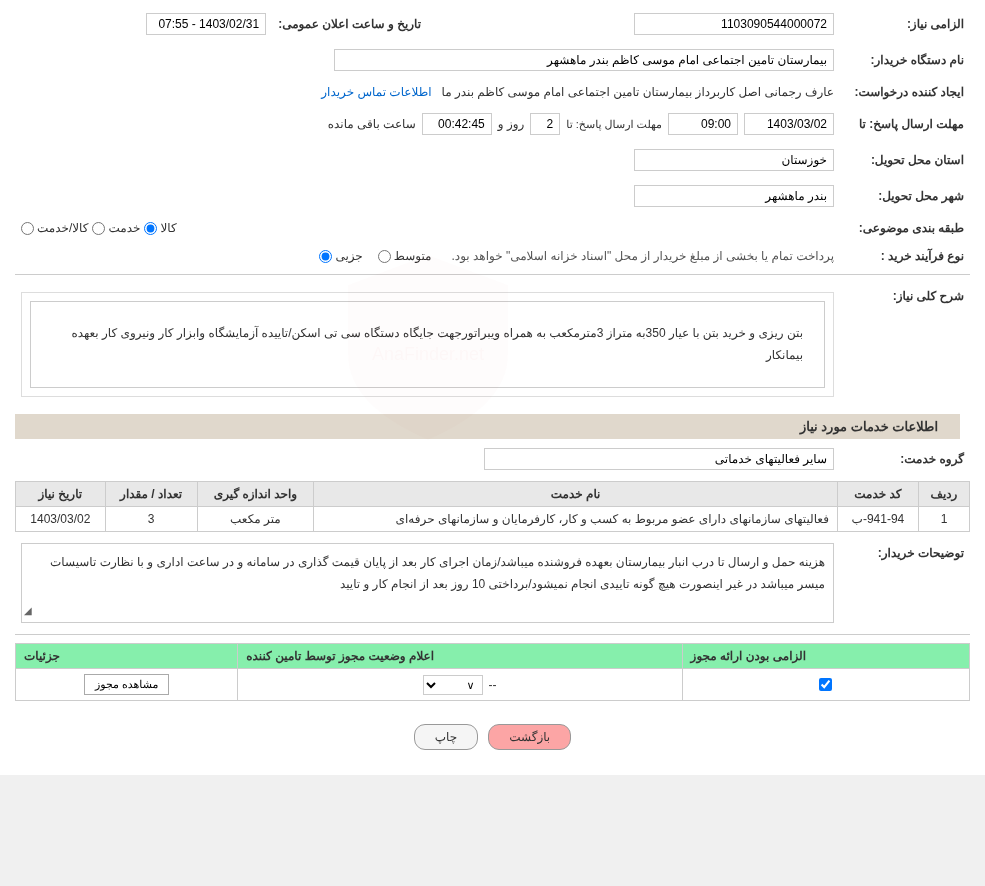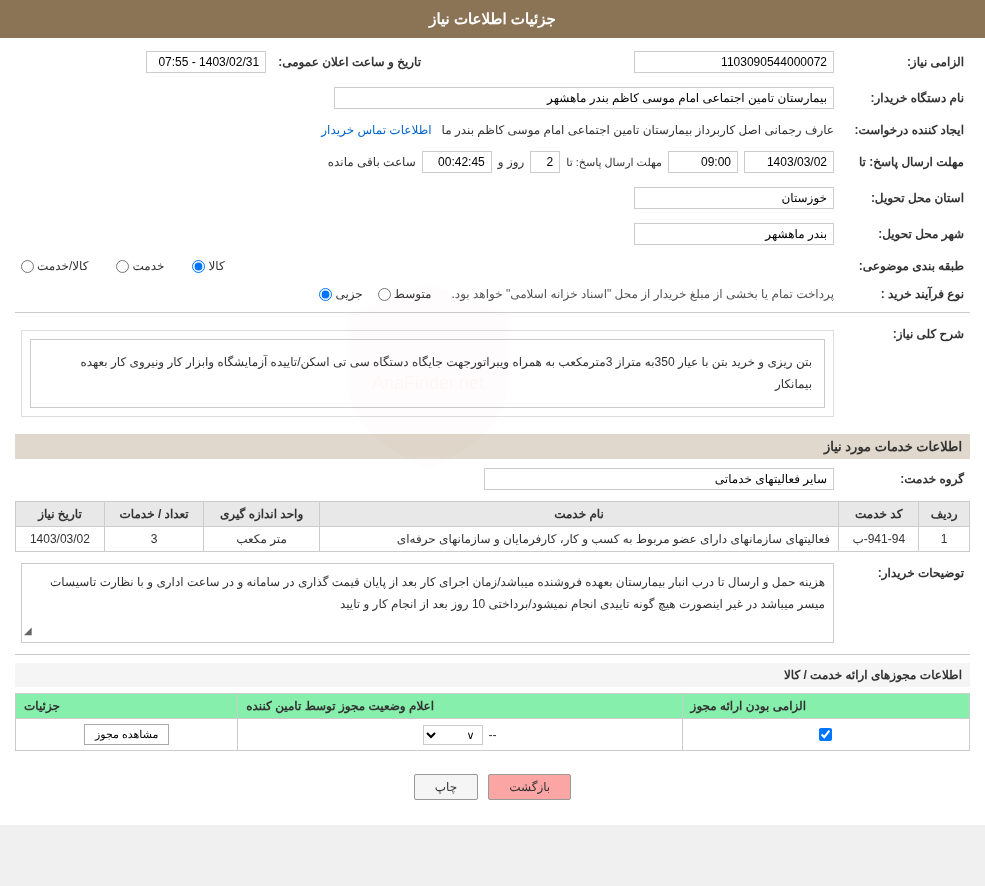--- a/index.html
+++ b/index.html
@@ -98,21 +98,21 @@
       gap: 3px;
     }
     .divider {
       border: none;
       border-top: 1px solid #ccc;
       margin: 8px 0;
     }
     .description-box {
       border: 1px solid #ccc;
       background: #fff;
-      padding: 12px;
+      padding: 21px;
       text-align: right;
       line-height: 1.8;
       direction: rtl;
       min-height: 60px;
     }
     .services-table {
       width: 100%;
       border-collapse: collapse;
       margin-bottom: 8px;
       direction: rtl;
@@ -162,21 +162,21 @@
       border: 1px solid #ccc;
       padding: 5px 8px;
       text-align: center;
     }
     .btn {
       padding: 5px 20px;
       font-family: Tahoma, Arial, sans-serif;
       font-size: 12px;
       cursor: pointer;
       border: 1px solid #999;
-      border-radius: 2px;
+      border-radius: 11px;
     }
     .btn-print {
       background: #f5f5f5;
       color: #333;
     }
     .btn-back {
       background: #fca5a5;
       color: #333;
     }
     .btn-view {
@@ -201,36 +201,33 @@
     .dropdown-small {
       border: 1px solid #ccc;
       background: #fff;
       padding: 2px 4px;
       font-size: 11px;
       font-family: Tahoma, Arial, sans-serif;
       width: 60px;
     }
     .section-header-bar {
       background: #e0d8cc;
-      padding: 5px 8px;
+      padding: 5px 22px;
       font-weight: bold;
       font-size: 13px;
-      margin: 8px 0 6px 0;
+      margin: 8px 10px 6px 0;
       direction: rtl;
       text-align: right;
     }
   </style>
 </head>
 <body>
 
 <div class="page-wrapper">
 
-  <div class="header">
-    <span>جزئیات اطلاعات نیاز</span>
-  </div>
 
   <div class="content">
 
     <table class="info-table">
       <tbody>
           <tr>
         <td class="label-cell">الزامی نیاز:</td>
         <td class="value-cell">
           <input class="input-field input-medium" type="text" readonly="" value="1103090544000072" style="">
         </td>
@@ -305,21 +302,21 @@
         </td>
       </tr>
     </tbody>
       </table>
 
     <table class="info-table">
       <tbody>
           <tr>
         <td class="label-cell">طبقه بندی موضوعی:</td>
         <td class="value-cell">
-          <div class="radio-group" style="flex-direction:row-reverse; gap:28px;">
+          <div class="radio-group" style="flex-direction:row-reverse; gap:4px;">
             <div class="radio-item">
               <span>کالا/خدمت</span>
               <input type="radio" name="category" style="">
             </div>
             <div class="radio-item">
               <span>خدمت</span>
               <input type="radio" name="category" style="">
             </div>
             <div class="radio-item">
               <span>کالا</span>
@@ -392,21 +389,21 @@
     </tbody>
       </table>
 
     <table class="services-table">
       <thead>
         <tr>
           <th>ردیف</th>
           <th>کد خدمت</th>
           <th>نام خدمت</th>
           <th>واحد اندازه گیری</th>
-          <th>تعداد / خدمات</th>
+          <th>تعداد / مقدار</th>
           <th>تاریخ نیاز</th>
         </tr>
       </thead>
       <tbody id="services-tbody">
       <tr>
       <td>1</td>
       <td>941-94-ب</td>
       <td style="text-align:right;">فعالیتهای سازمانهای دارای عضو مربوط به کسب و کار، کارفرمایان و سازمانهای حرفه‌ای</td>
       <td>متر مکعب</td>
       <td>3</td>
@@ -424,23 +421,20 @@
             <span>هزینه حمل و ارسال تا درب انبار بیمارستان بعهده فروشنده میباشد/زمان اجرای کار بعد از پایان قیمت گذاری در سامانه و در ساعت اداری و با نظارت تاسیسات میسر میباشد در غیر اینصورت هیچ گونه تاییدی انجام نمیشود/برداختی 10 روز بعد از انجام کار و تایید</span>
             <span class="buyer-notes-arrow">◢</span>
           </div>
         </td>
       </tr>
     </tbody>
       </table>
 
     <hr class="divider">
 
-    <div class="section-header-bar" style="background:#f5f5f5; font-size:12px; color:#333;">
-      <span>اطلاعات مجوزهای ارائه خدمت / کالا</span>
-    </div>
 
     <table class="licenses-table">
       <thead>
         <tr>
           <th>الزامی بودن ارائه مجوز</th>
           <th>اعلام وضعیت مجوز توسط تامین کننده</th>
           <th>جزئیات</th>
         </tr>
       </thead>
       <tbody>

